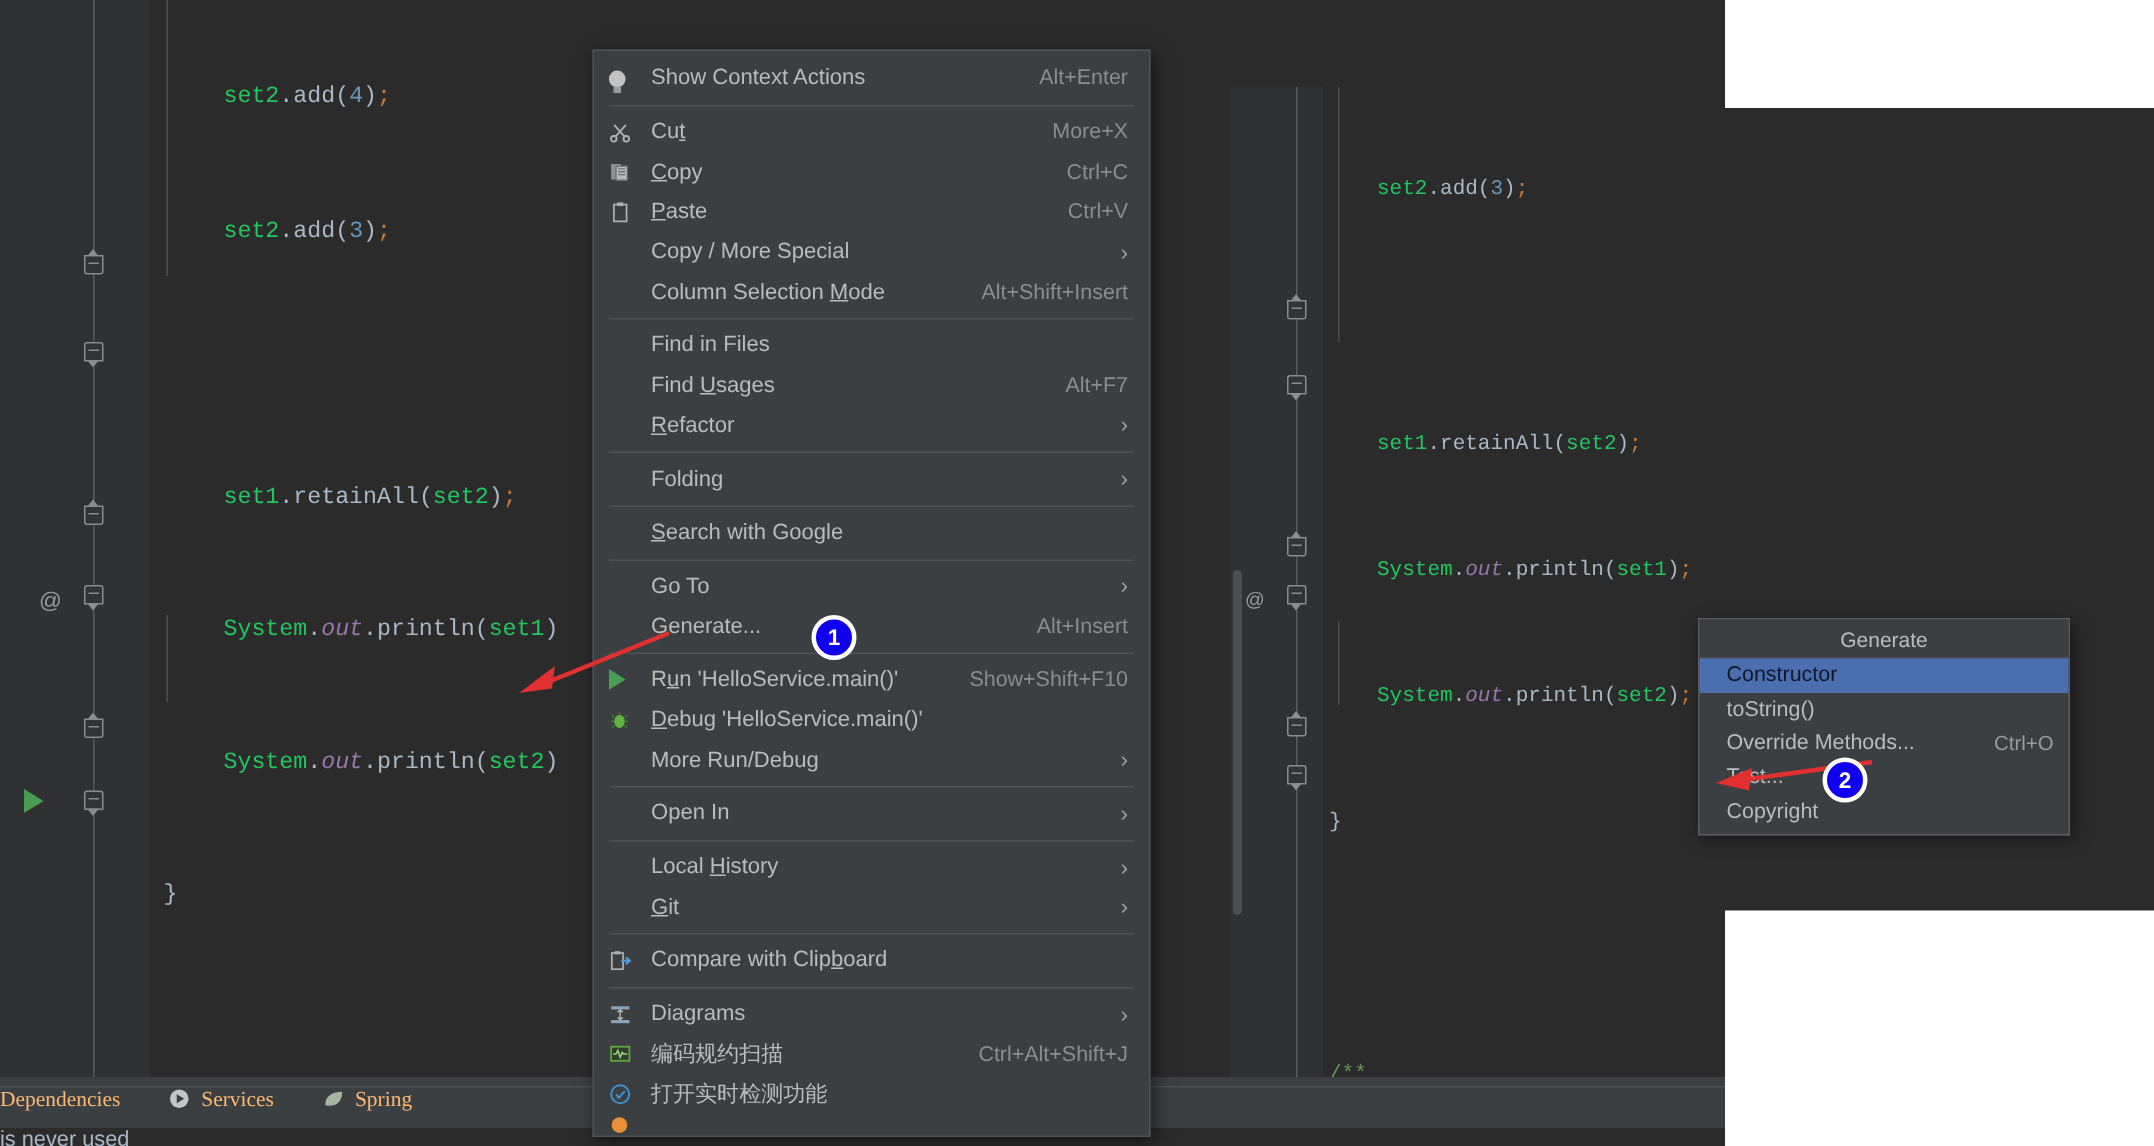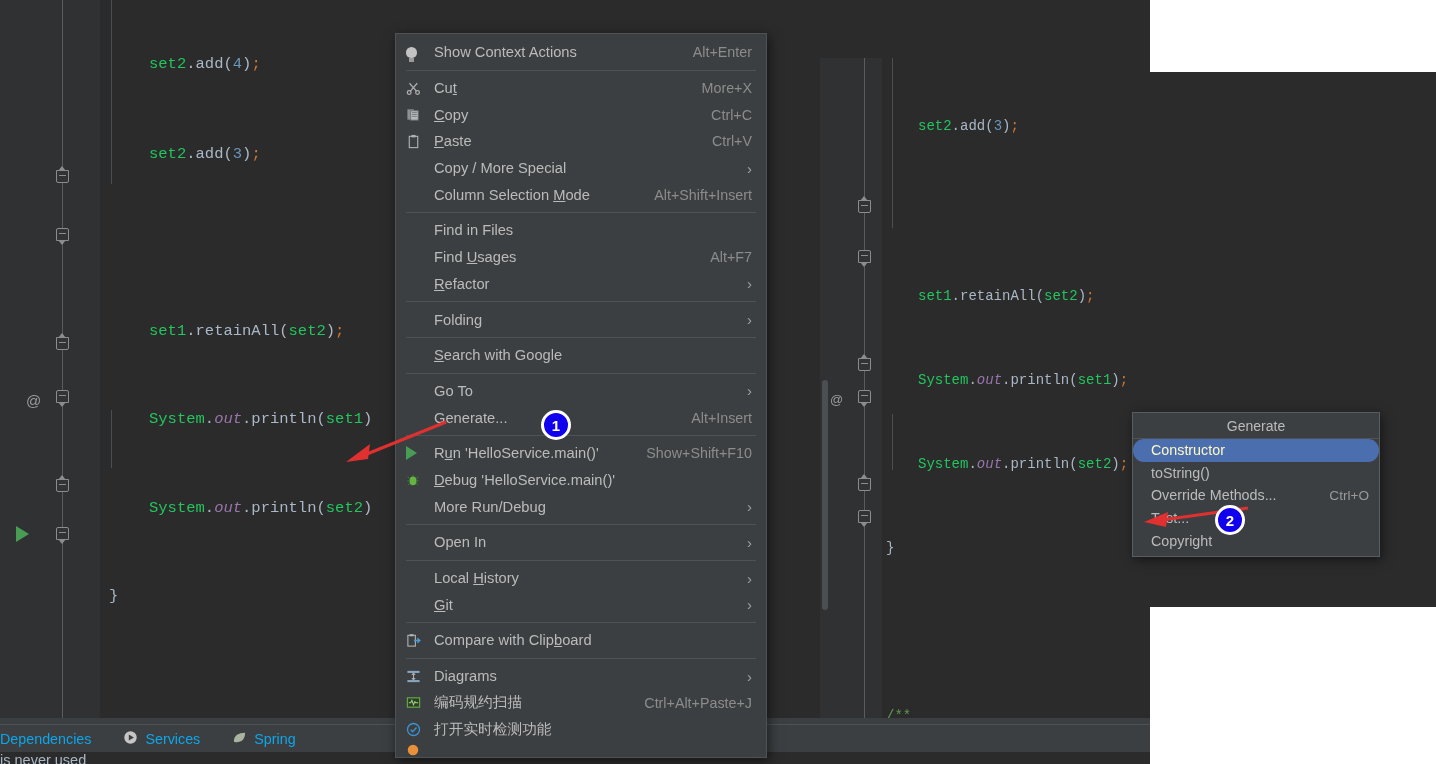--- a/index.html
+++ b/index.html
@@ -126,21 +126,21 @@
   }
   #generate-popup .gp-title {
     text-align: center; color: #bbbbbb; font-size: 14px;
     height: 26px; line-height: 26px; border-bottom: 1px solid #4f5355;
     background: #3c3f41;
   }
   .gp-item {
     display: flex; align-items: center; height: 22.6px; padding: 0 10px 0 18px;
     color: #bbbbbb; font-size: 14.3px;
   }
-  .gp-item.selected { background: #4b6eaf; color: #fef9c3; border-radius: 11px; }
+  .gp-item.selected { background: #4b6eaf; color: #0f172a; }
   .gp-item .gp-lab { flex: 1 1 auto; white-space: nowrap; }
   .gp-item .gp-acc { color: #9a9a9a; font-size: 13.6px; white-space: nowrap; }
 
   
   .badge {
     position: absolute; width: 30px; height: 30px; border-radius: 50%;
     background: #1100ee; border: 3px solid #ffffff;
     color: #ffffff; font-size: 15px; font-weight: bold;
     display: flex; align-items: center; justify-content: center;
     z-index: 60;
@@ -151,22 +151,22 @@
   
   .white-block { position: absolute; background: #ffffff; z-index: 70; }
 
   
   #bottom-tool-bar {
     position: absolute; left: 0; top: 724px; width: 1436px; height: 28px;
     background: #3c3f41; border-top: 1px solid #4e5254;
     display: flex; align-items: center; z-index: 30;
   }
   .tool-btn {
-    display: flex; align-items: center; gap: 7px;
-    color: #0ea5e9; font-size: 14.3px; padding: 0 16px; height: 100%;
+    display: flex; gap: 7px;
+    color: #fdba74; font-size: 14.3px; padding: 0 16px; height: 100%; font-family: Liberation Serif, serif;
   }
   #status-bar {
     position: absolute; left: 0; top: 752px; width: 1436px; height: 12px;
     background: #3c3f41; z-index: 30; overflow: hidden;
   }
   .status-right {
     position: absolute; left: 806px; top: 0; display: flex; align-items: center;
     gap: 17px; color: #9aa4ae; font-size: 14px; white-space: nowrap;
   }
   #events-chip {
@@ -461,21 +461,21 @@
     </div>
 
     <div class="mi">
       <span class="ico">
         <svg class="ic-svg" width="15" height="15" viewBox="0 0 16 16">
             <rect x="1.5" y="3" width="13" height="10" fill="#2f3e2a" stroke="#5fa83f" stroke-width="1.3"></rect>
             <path d="M3 8.2h2l1.3-2.6L8 10.5l1.4-3.4 1 1.1H13" stroke="#9fd47f" stroke-width="1.1" fill="none"></path>
           </svg>
       </span>
       <span class="lab">编码规约扫描</span>
-      <span class="acc">Ctrl+Alt+Paste+J</span>
+      <span class="acc">Ctrl+Alt+Shift+J</span>
     </div>
 
     <div class="mi">
       <span class="ico">
         <svg class="ic-svg" width="15" height="15" viewBox="0 0 16 16">
             <circle cx="8" cy="8" r="6.4" fill="none" stroke="#3e92d0" stroke-width="1.4"></circle>
             <path d="M5 8.2 7.1 10.4 11.2 5.8" stroke="#3e92d0" stroke-width="1.5" fill="none"></path>
           </svg>
       </span>
       <span class="lab">打开实时检测功能</span>

